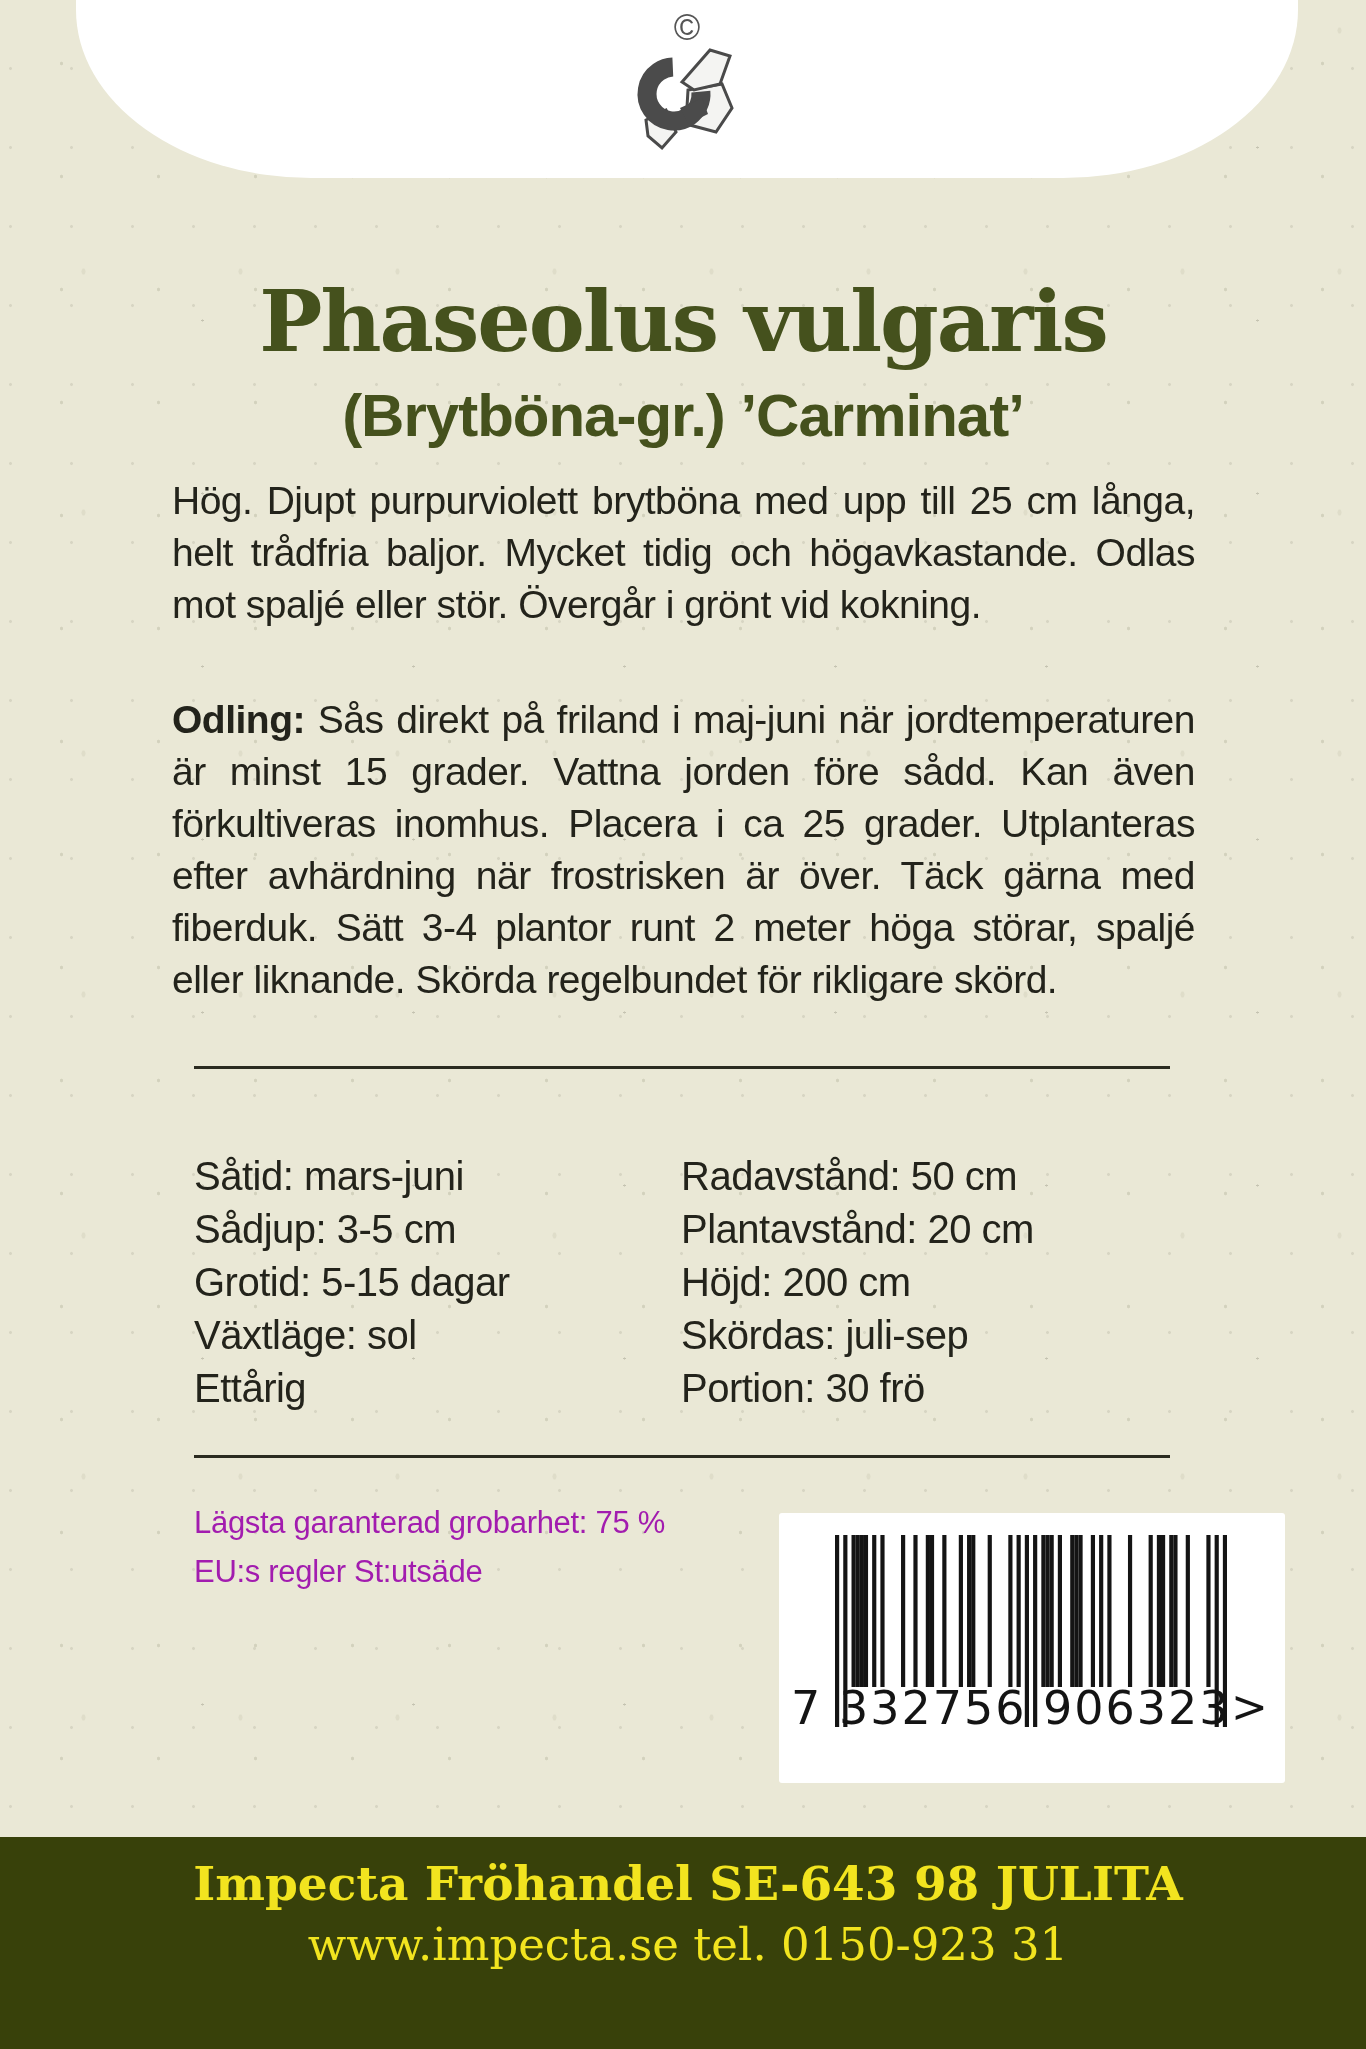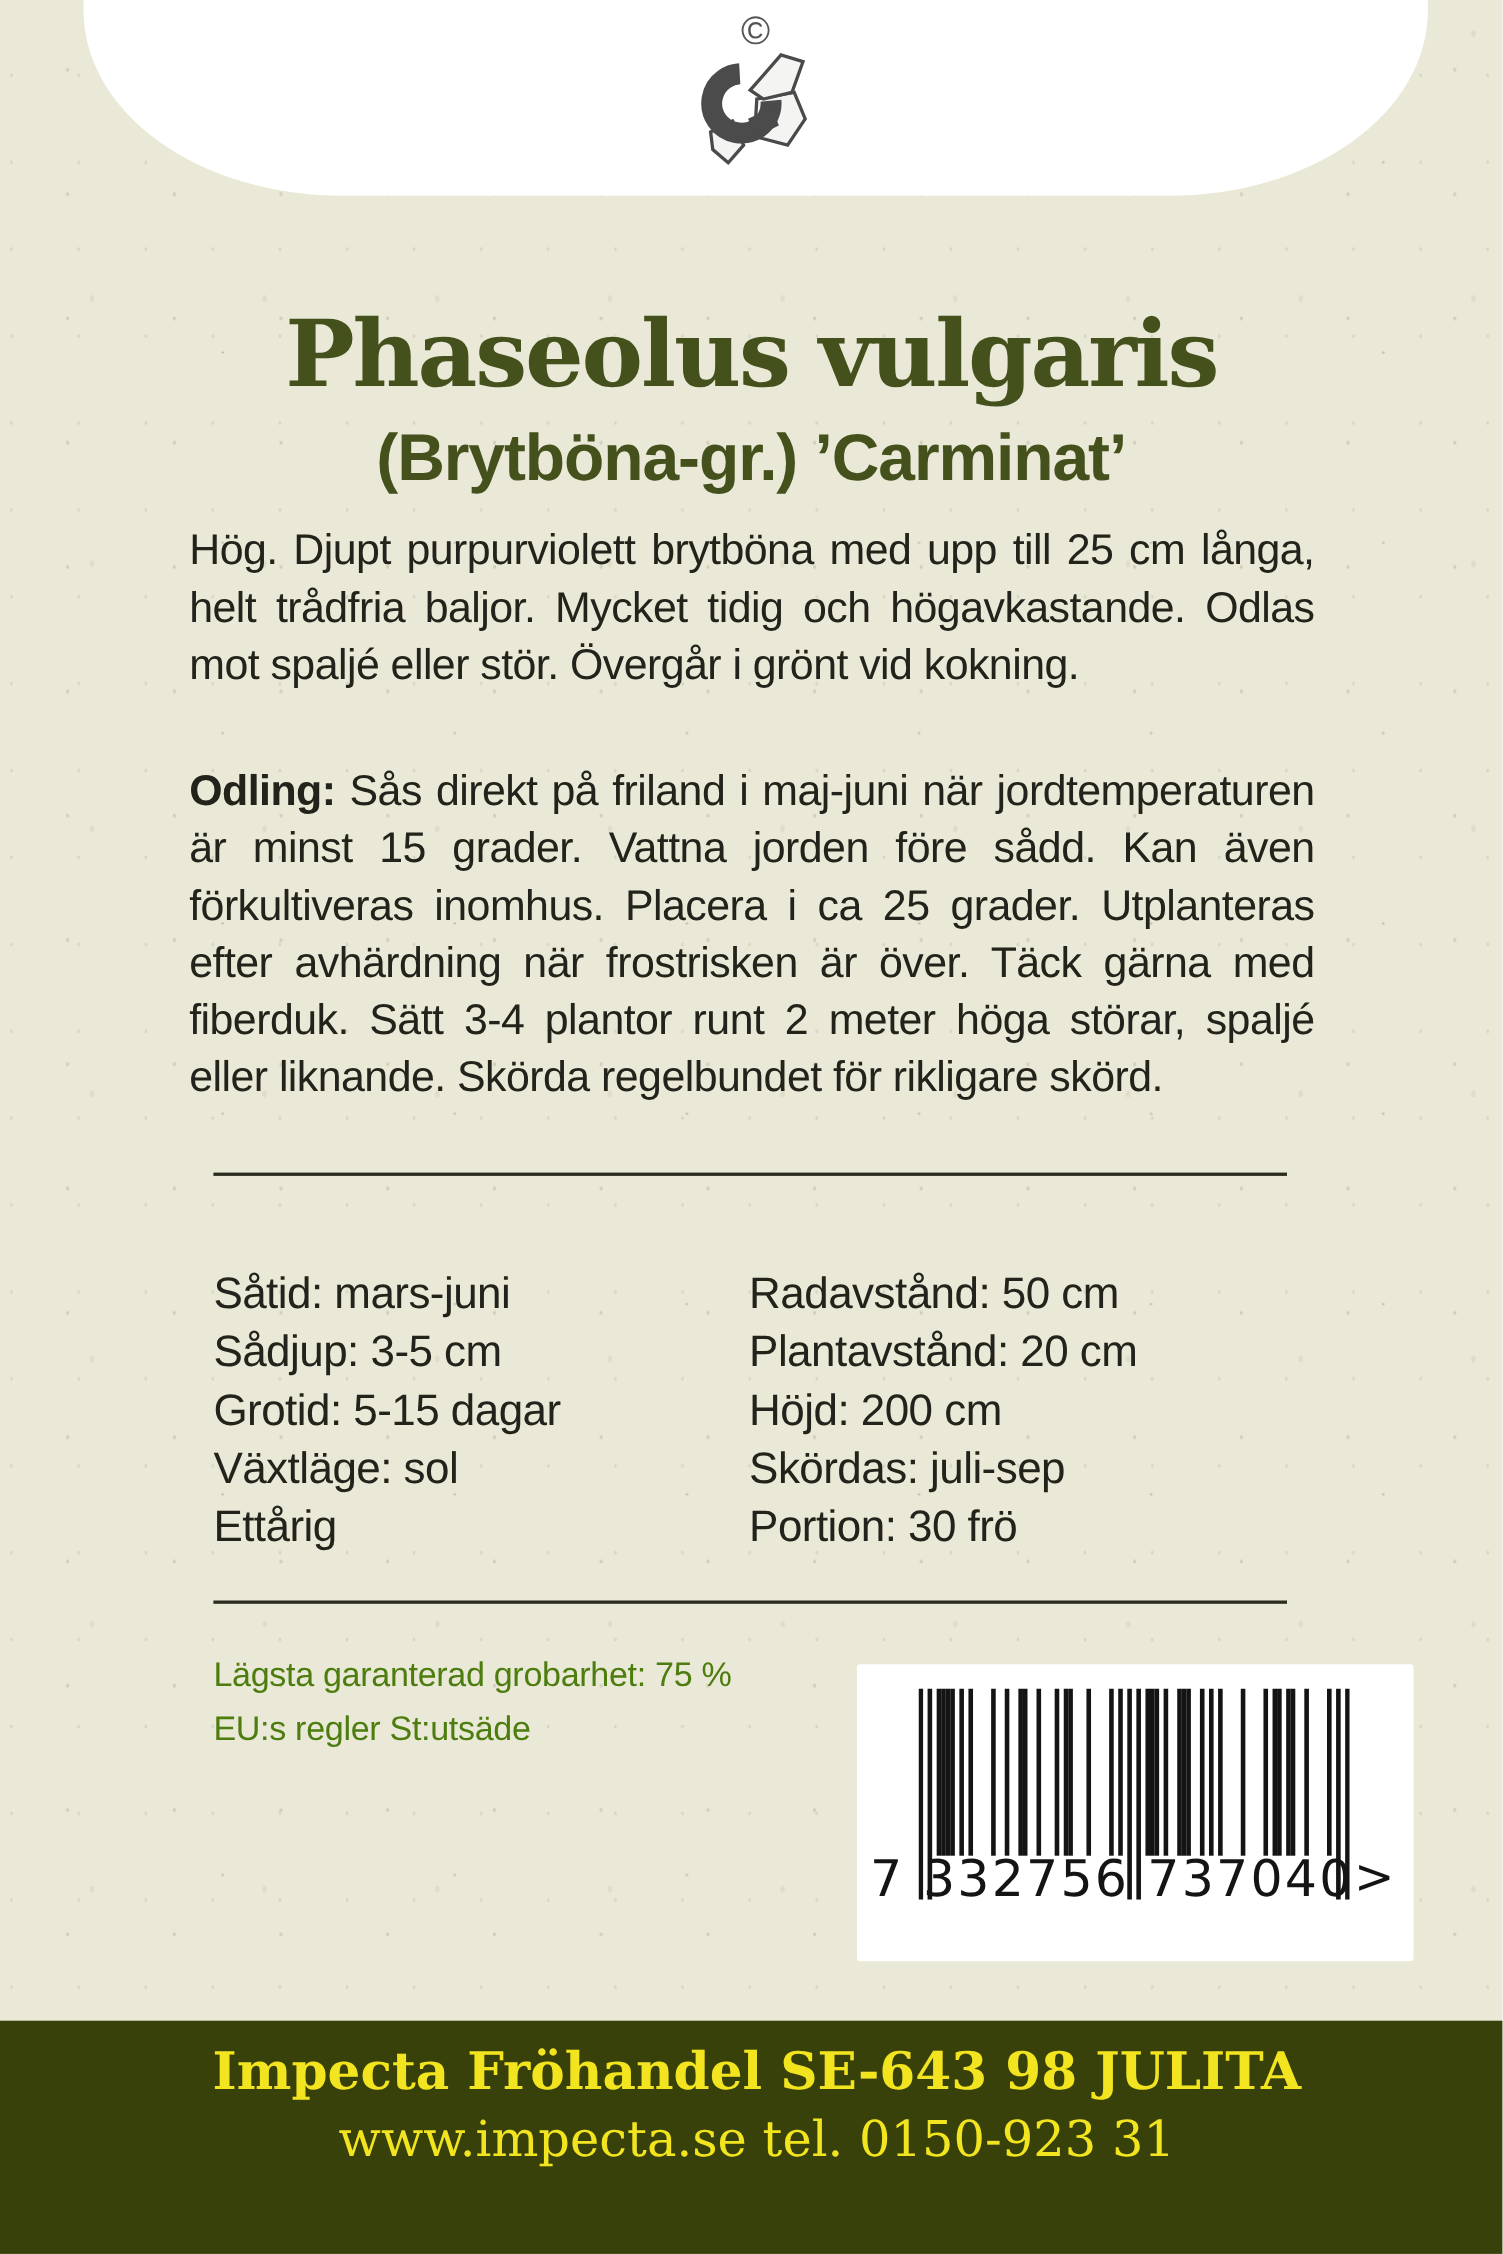--- a/index.html
+++ b/index.html
@@ -53,21 +53,21 @@
 
   .facts-col{
     position:absolute;top:1150px;
     font-size:40px;line-height:53px;color:#23231b;letter-spacing:-0.5px;white-space:nowrap;
   }
   .facts-left{left:194px;}
   .facts-right{left:681px;}
 
   .germination{
     position:absolute;left:194px;top:1498px;
-    font-size:31px;line-height:49px;color:#4d7c0f;letter-spacing:-0.3px;
+    font-size:31px;line-height:49px;color:#a21caf;letter-spacing:-0.3px;
   }
 
   .barcode-box{position:absolute;left:779px;top:1513px;width:506px;height:270px;background:#ffffff;border-radius:3px;}
   .barcode-bars{position:absolute;left:56px;top:22px;}
   .bc-digit{position:absolute;font-family:"DejaVu Sans",sans-serif;font-size:46px;color:#141414;top:172px;line-height:1;}
   .bc-first{left:12px;}
   .bc-left-group{left:60px;width:168px;text-align:left;letter-spacing:2px;}
   .bc-right-group{left:264px;width:168px;text-align:center;letter-spacing:2px;}
   .bc-suffix{left:452px;font-size:44px;}
 
@@ -173,21 +173,21 @@
         <rect x="325.98" y="0" width="4.18" height="152" fill="#141414"></rect>
         <rect x="334.23" y="0" width="4.18" height="152" fill="#141414"></rect>
         <rect x="338.36" y="0" width="4.18" height="152" fill="#141414"></rect>
         <rect x="350.74" y="0" width="4.18" height="152" fill="#141414"></rect>
         <rect x="371.37" y="0" width="4.18" height="152" fill="#141414"></rect>
         <rect x="379.62" y="0" width="4.18" height="192" fill="#141414"></rect>
         <rect x="387.87" y="0" width="4.18" height="192" fill="#141414"></rect>
       </svg>
     <div class="bc-digit bc-first">7</div>
     <div class="bc-digit bc-left-group">332756</div>
-    <div class="bc-digit bc-right-group">737040</div>
+    <div class="bc-digit bc-right-group">906323</div>
     <div class="bc-digit bc-suffix">&gt;</div>
   </div>
 
   <div class="footer" style="background: rgb(56, 65, 10); color: rgb(242, 228, 31);">
     <div class="footer-line1">Impecta Fröhandel SE-643 98 JULITA</div>
     <div class="footer-line2">www.impecta.se tel. 0150-923 31</div>
   </div>
 </div>
 
 </body></html>

